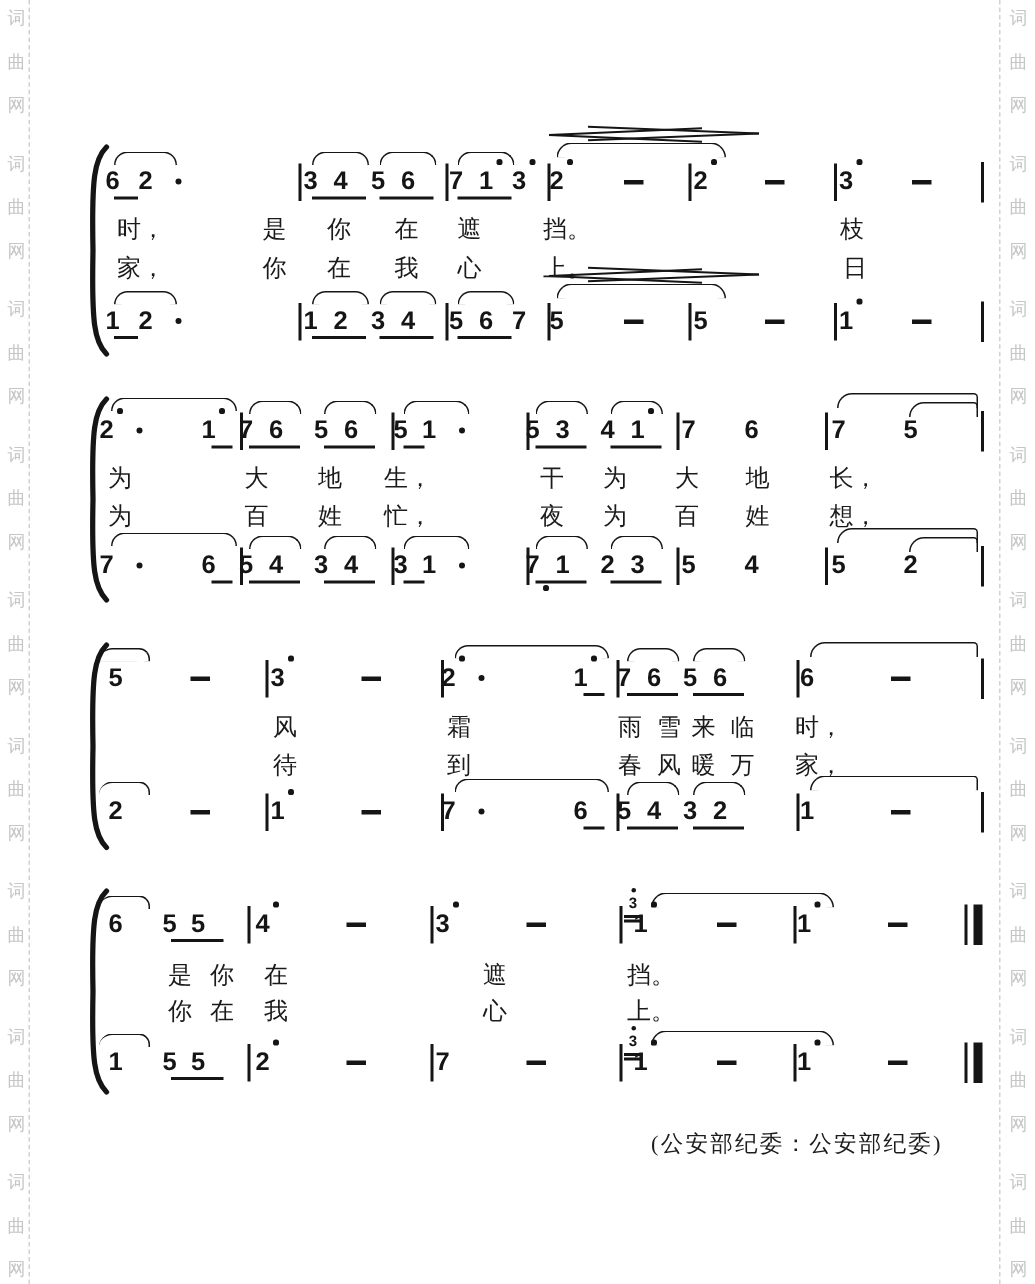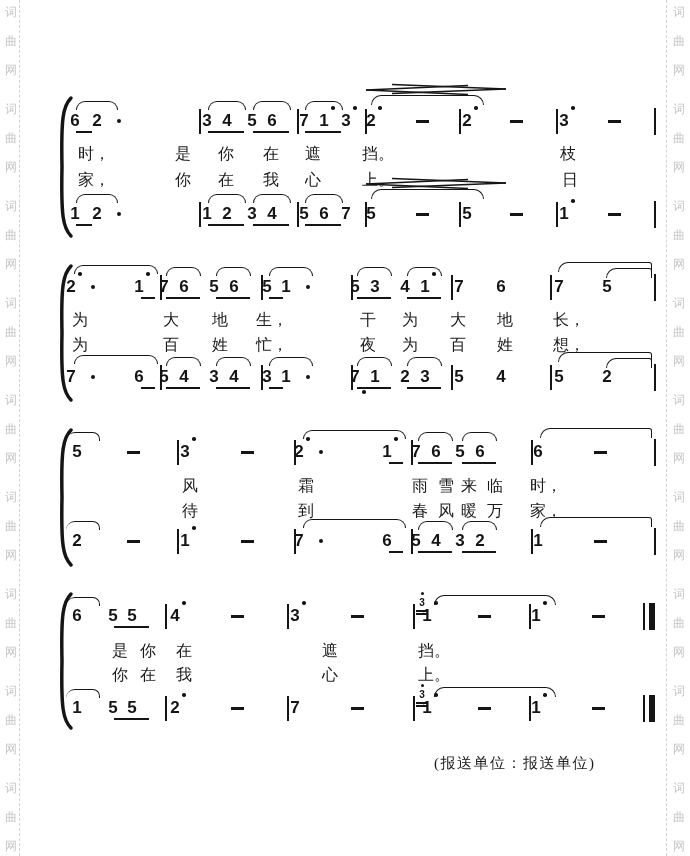--- a/index.html
+++ b/index.html
@@ -38,21 +38,21 @@
       <line x1="392" y1="84.5" x2="506" y2="89" stroke="#151515" stroke-width="1.3"></line>
       <line x1="392" y1="93.5" x2="506" y2="89" stroke="#151515" stroke-width="1.3"></line>
       <line x1="366" y1="184" x2="468" y2="179.5" stroke="#151515" stroke-width="1.3"></line>
       <line x1="366" y1="184" x2="468" y2="188.5" stroke="#151515" stroke-width="1.3"></line>
       <line x1="392" y1="178.5" x2="506" y2="183" stroke="#151515" stroke-width="1.3"></line>
       <line x1="392" y1="187.5" x2="506" y2="183" stroke="#151515" stroke-width="1.3"></line>
       <path d="M 71 266 C 63 274, 61 286, 62 333 C 61 380, 63 392, 71 400" stroke="#151515" stroke-width="3.5" fill="none" stroke-linecap="round"></path>
       <path d="M 71 430 C 63 438, 61 450, 62 497.5 C 61 545, 63 557, 71 565" stroke="#151515" stroke-width="3.5" fill="none" stroke-linecap="round"></path>
       <path d="M 71 594 C 63 602, 61 614, 62 661 C 61 708, 63 720, 71 728" stroke="#151515" stroke-width="3.5" fill="none" stroke-linecap="round"></path>
     </svg>
-  <div class="footer" style="left: 434px; top: 754px;">(报送单位：报送单位)</div>
+  <div class="footer" style="left: 434px; top: 754px;">(公安部纪委：公安部纪委)</div>
 <div class="wm" style="left: 5px; top: 6px;">词</div>
     <div class="wm" style="left: 673px; top: 6px;">词</div>
     <div class="wm" style="left: 5px; top: 35px;">曲</div>
     <div class="wm" style="left: 673px; top: 35px;">曲</div>
     <div class="wm" style="left: 5px; top: 64px;">网</div>
     <div class="wm" style="left: 673px; top: 64px;">网</div>
     <div class="wm" style="left: 5px; top: 103px;">词</div>
     <div class="wm" style="left: 673px; top: 103px;">词</div>
     <div class="wm" style="left: 5px; top: 132px;">曲</div>
     <div class="wm" style="left: 673px; top: 132px;">曲</div>

